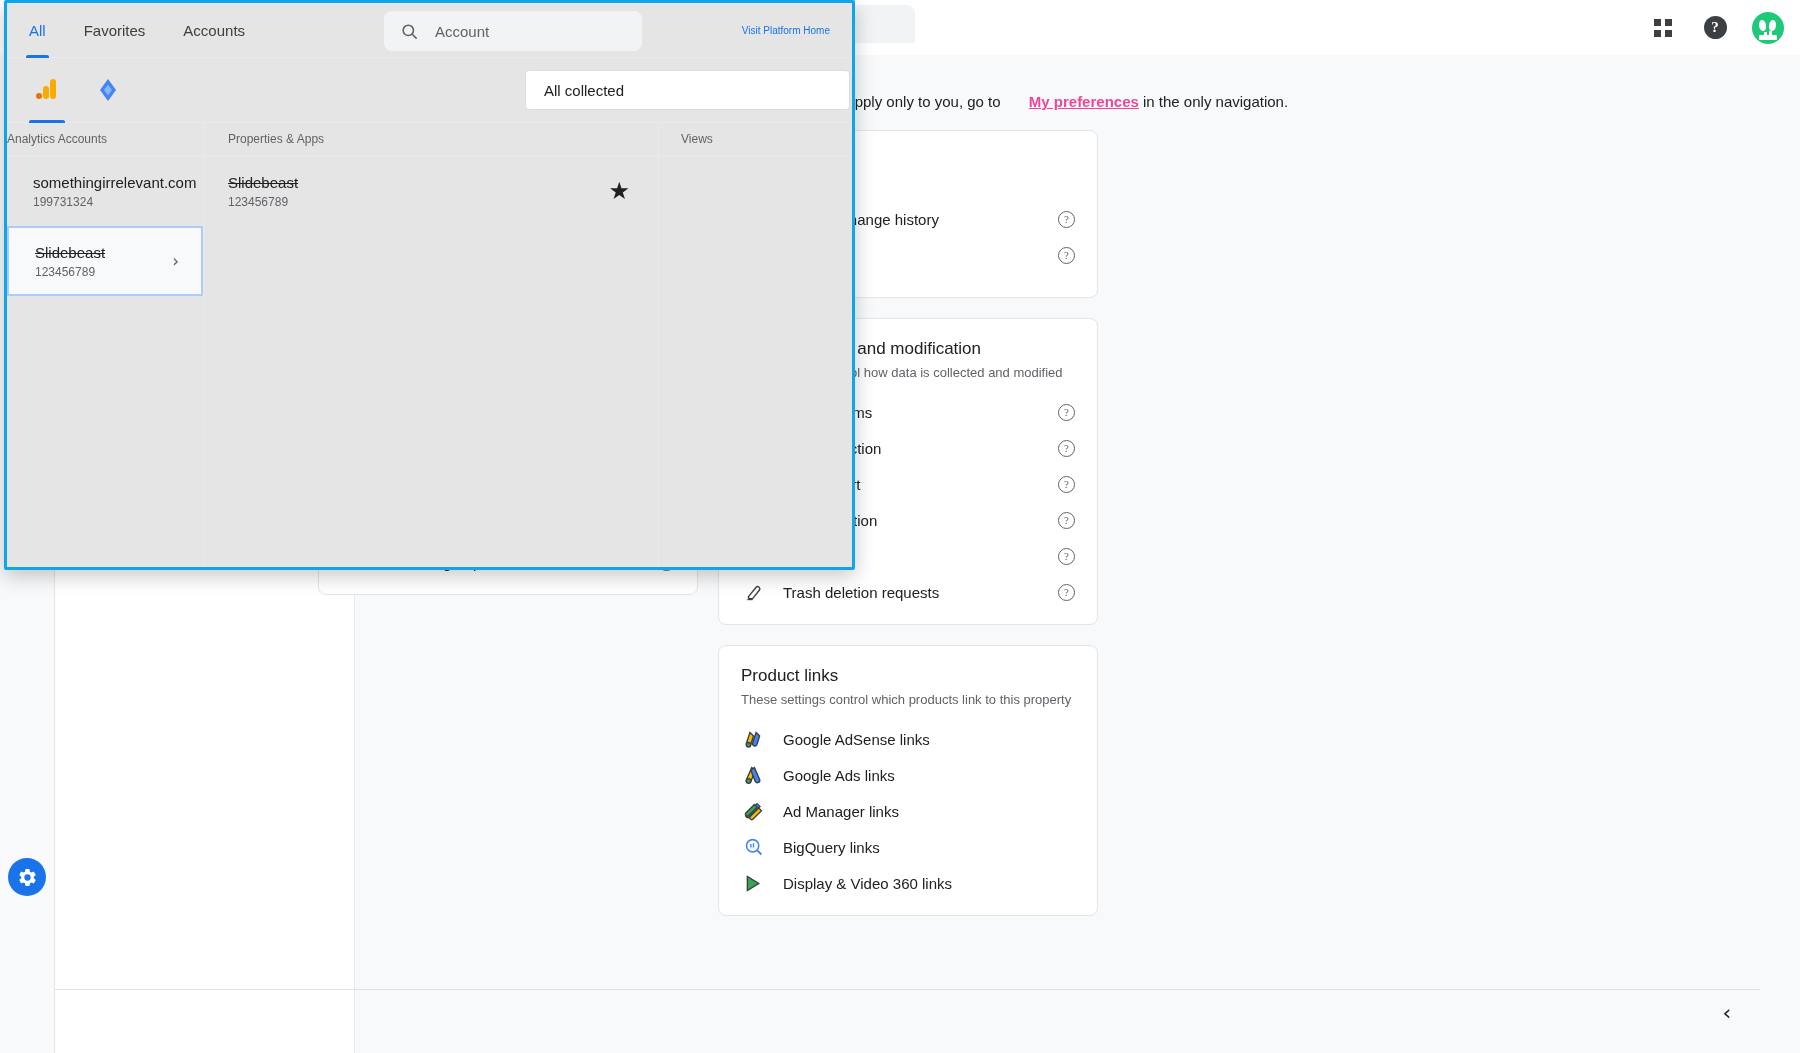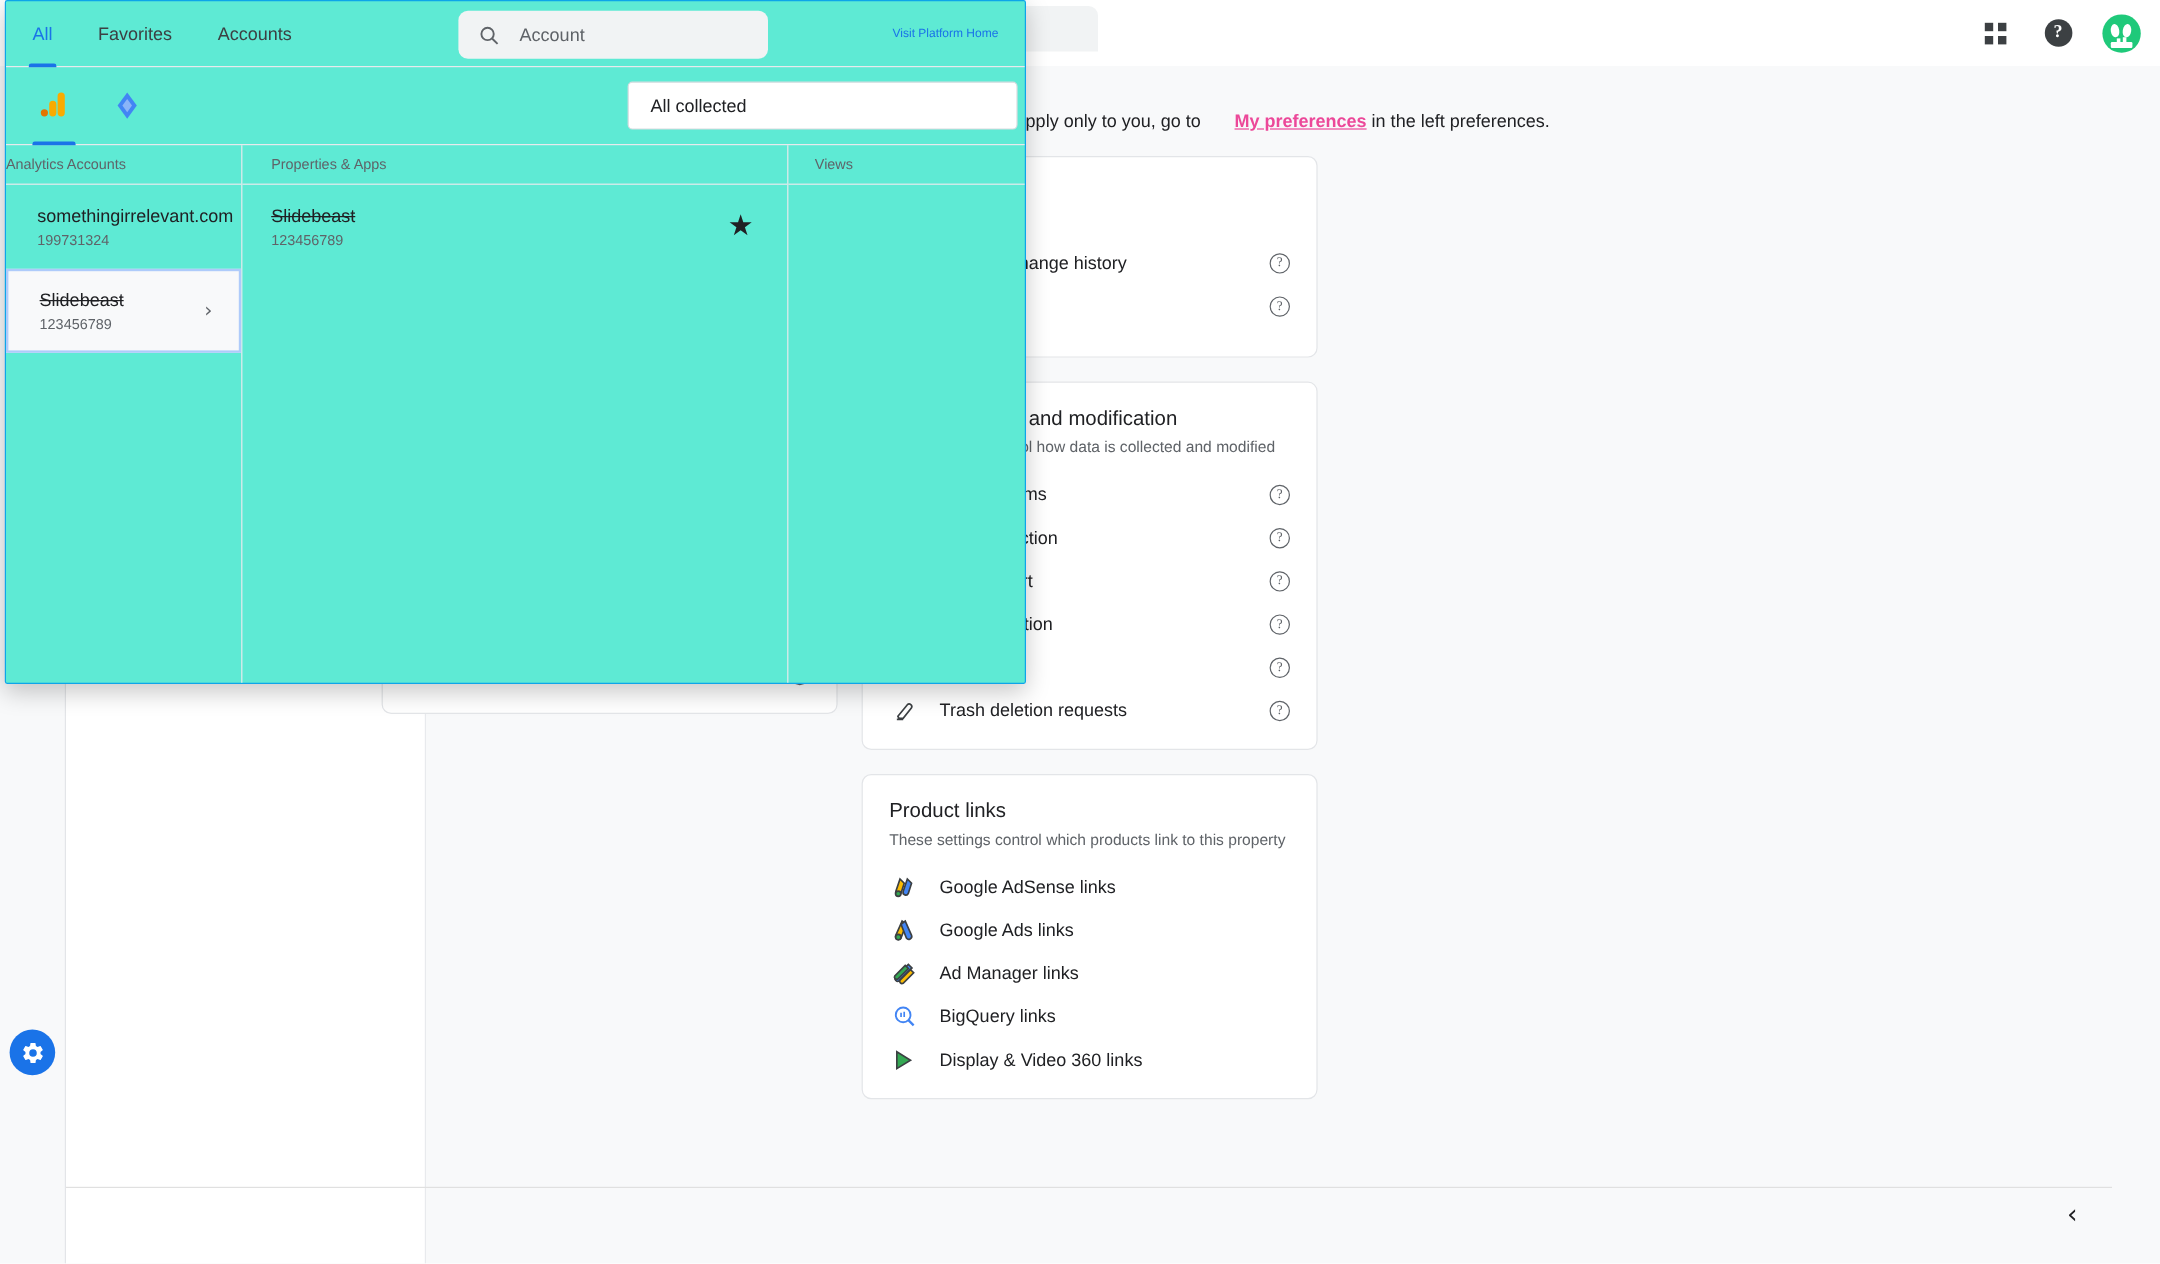--- a/index.html
+++ b/index.html
@@ -94,21 +94,21 @@
   .row .rhelp {
     width:17px; height:17px; border:1.5px solid #5f6368; border-radius:50%;
     color:#5f6368; font-size:11px; display:flex; align-items:center; justify-content:center;
     font-family:"Liberation Serif", serif; flex:0 0 17px;
   }
   .logo-icon { width:22px; height:22px; }
 
   
   .picker {
     position:absolute; left:4px; top:0; width:851px; height:570px;
-    background:#5eead4; border:1px solid #0ea5e9; border-radius:2px;
+    background:#e5e5e5; border:3px solid #0ea5e9; border-radius:2px;
     box-shadow:0 6px 20px rgba(0,0,0,.22); z-index:50; overflow:hidden;
   }
   .picker-top {
     height:55px; display:flex; align-items:center; position:relative;
     border-bottom:1px solid #e8eaed;
   }
   .tabs { display:flex; align-items:center; height:55px; margin-left:22px; gap:38px; }
   .tab {
     font-size:15px; color:#3c4043; height:55px; display:flex; align-items:center;
     position:relative; cursor:pointer;
@@ -198,21 +198,21 @@
             <path d="M19.14 12.94a7.07 7.07 0 000-1.88l2.03-1.58a.5.5 0 00.12-.64l-1.92-3.32a.5.5 0 00-.6-.22l-2.39.96a7.03 7.03 0 00-1.62-.94l-.36-2.54a.5.5 0 00-.5-.42h-3.84a.5.5 0 00-.5.42l-.36 2.54c-.58.24-1.12.56-1.62.94l-2.39-.96a.5.5 0 00-.6.22L2.71 8.84a.5.5 0 00.12.64l2.03 1.58a7.07 7.07 0 000 1.88l-2.03 1.58a.5.5 0 00-.12.64l1.92 3.32c.12.22.38.3.6.22l2.39-.96c.5.38 1.04.7 1.62.94l.36 2.54c.04.24.25.42.5.42h3.84c.25 0 .46-.18.5-.42l.36-2.54c.58-.24 1.12-.56 1.62-.94l2.39.96c.22.08.48 0 .6-.22l1.92-3.32a.5.5 0 00-.12-.64l-2.03-1.58zM12 15.6A3.6 3.6 0 1112 8.4a3.6 3.6 0 010 7.2z"></path>
           </svg>
       </div>
     </div>
     <div class="nav-panel"></div>
     <div class="nav-divider"></div>
     <div class="collapse-btn">‹</div>
   </div>
 
   <div class="notice">
-    <span>t apply only to you, go to </span><a href="#">My preferences</a><span> in the left preferences.</span>
+    <span>t apply only to you, go to </span><a href="#">My preferences</a><span> in the only navigation.</span>
   </div>
 
   <div class="col col-mid">
     <div class="card" style="padding-top:14px;">
       <div class="row">
         <span class="ricon">
             <svg viewBox="0 0 24 24">
               <path d="M3 9l3-3 3 3M6 6v6a6.5 6.5 0 106.5-6.5"></path>
             </svg>
           </span>

